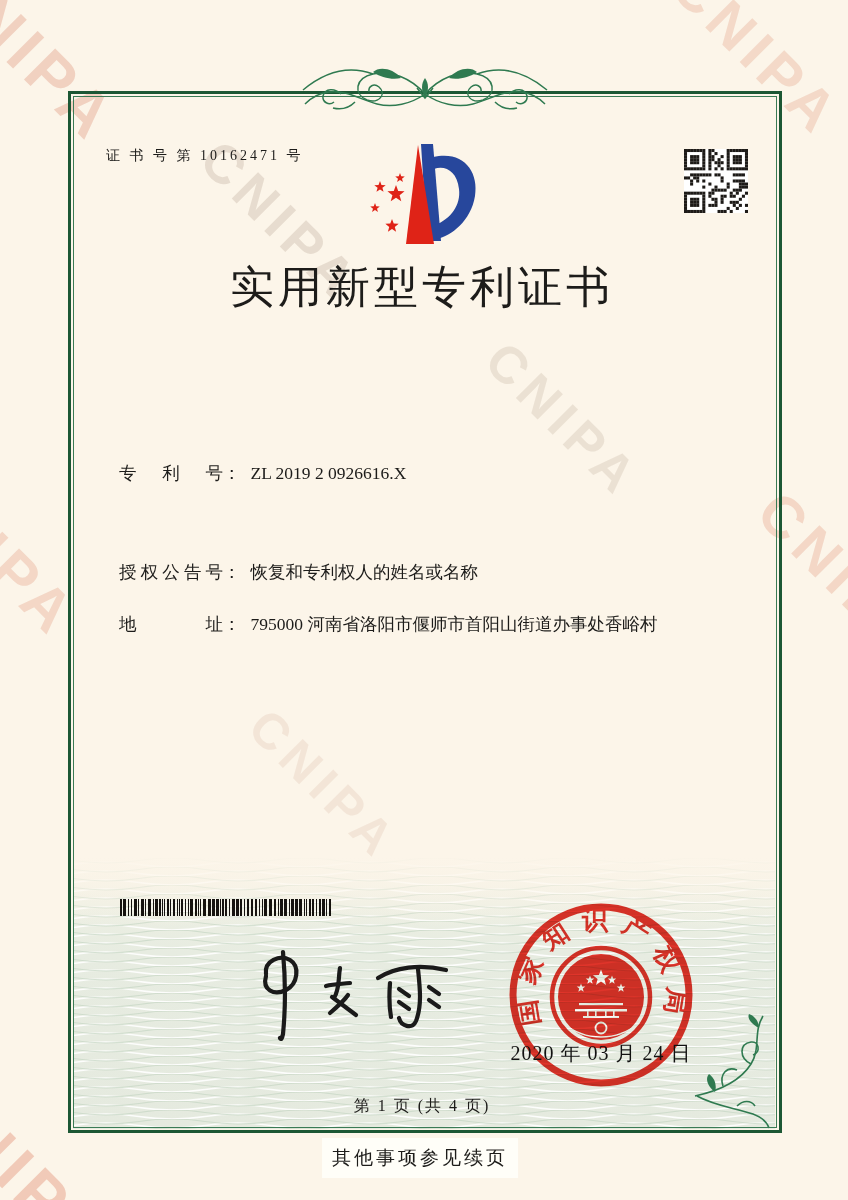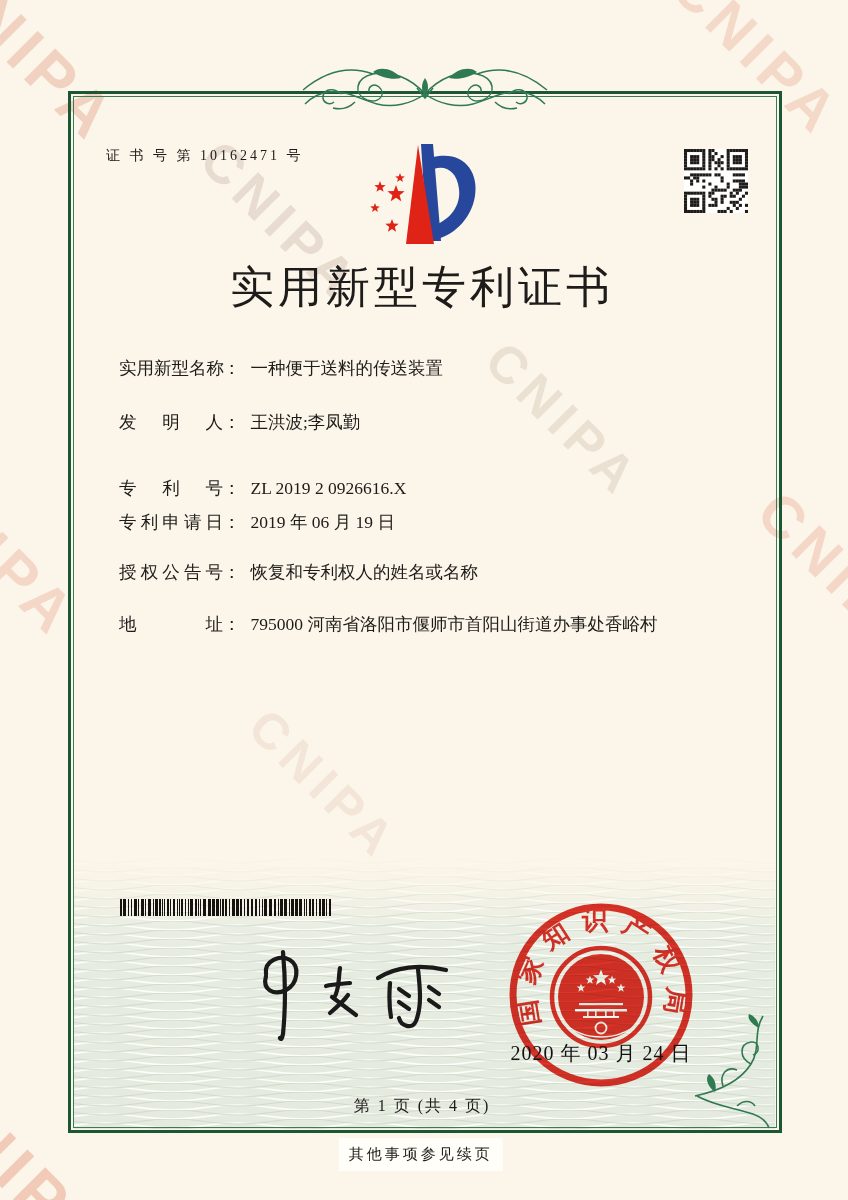--- a/index.html
+++ b/index.html
@@ -65,21 +65,21 @@
   .officer div{margin-bottom:12px;}
   .signature{position:absolute;left:250px;top:944px;z-index:3;}
   .seal{position:absolute;left:503px;top:897px;z-index:4;mix-blend-mode:multiply;opacity:.94;}
   .seal-date{position:absolute;left:501px;top:1040px;width:200px;text-align:center;
       font-size:20px;letter-spacing:1px;color:#111;z-index:5;}
   .page-info{position:absolute;left:68px;top:1096px;width:708px;text-align:center;
       font-size:16px;letter-spacing:2px;z-index:3;}
   .corner-orn{position:absolute;left:691px;top:1014px;z-index:3;}
   .top-orn{position:absolute;left:299px;top:62px;z-index:3;}
   .cont-note{position:absolute;left:50%;top:1138px;transform:translateX(-52%);
-      background:#fffef8;padding:7px 10px;font-size:15px;letter-spacing:3px;z-index:3;text-align:right;}
+      background:#fffef8;padding:7px 10px;font-size:19px;letter-spacing:3px;z-index:3;text-align:right;}
 </style>
 </head>
 <body>
 
 <div class="page">
 
   <span class="wm wm1">CNIPA</span>
   <span class="wm wm2">CNIPA</span>
   <span class="wm wm3">CNIPA</span>
   <span class="wm wm4">CNIPA</span>
@@ -329,31 +329,22 @@
     <polygon points="63,4 79,103 51,103" fill="var(--logo-red)"></polygon>
     <path fill="var(--logo-red)" d="M45.00 32.00L46.23 35.30L49.76 35.45L47.00 37.65L47.94 41.05L45.00 39.10L42.06 41.05L43.00 37.65L40.24 35.45L43.77 35.30Z"></path>
     <path fill="var(--logo-red)" d="M41.00 44.00L43.22 49.94L49.56 50.22L44.59 54.17L46.29 60.28L41.00 56.78L35.71 60.28L37.41 54.17L32.44 50.22L38.78 49.94Z"></path>
     <path fill="var(--logo-red)" d="M25.00 40.00L26.48 43.96L30.71 44.15L27.40 46.78L28.53 50.85L25.00 48.52L21.47 50.85L22.60 46.78L19.29 44.15L23.52 43.96Z"></path>
     <path fill="var(--logo-red)" d="M20.00 62.00L21.23 65.30L24.76 65.45L22.00 67.65L22.94 71.05L20.00 69.10L17.06 71.05L18.00 67.65L15.24 65.45L18.77 65.30Z"></path>
     <path fill="var(--logo-red)" d="M37.00 78.00L38.73 82.62L43.66 82.84L39.80 85.91L41.11 90.66L37.00 87.94L32.89 90.66L34.20 85.91L30.34 82.84L35.27 82.62Z"></path>
   </svg>
 
   <div class="title">实用新型专利证书</div>
 
-  <div class="frow" style="top:356px">
-    <span class="flabel">实用新型名称</span><span class="colon">：</span><span class="fval">一种便于送料的传送装置</span>
-  </div>
-  <div class="frow" style="top:410px">
-    <span class="flabel">发明人</span><span class="colon">：</span><span class="fval">王洪波;李凤勤</span>
-  </div>
-  <div class="frow" style="top:476px">
+  <div class="frow" style="top:461px">
     <span class="flabel">专利号</span><span class="colon">：</span><span class="fval">ZL 2019 2 0926616.X</span>
-  </div>
-  <div class="frow" style="top:510px">
-    <span class="flabel">专利申请日</span><span class="colon">：</span><span class="fval">2019 年 06 月 19 日</span>
   </div>
   <div class="frow" style="top:560px">
     <span class="flabel">授权公告号</span><span class="colon">：</span><span class="fval">恢复和专利权人的姓名或名称</span>
   </div>
   <div class="frow" style="top:612px">
     <span class="flabel">地址</span><span class="colon">：</span><span class="fval">795000 河南省洛阳市偃师市首阳山街道办事处香峪村</span>
   </div>
 
 
   <div class="barcode" id="barcode"><i style="width:2px;margin-right:1px"></i><i style="width:3px;margin-right:2px"></i><i style="width:1px;margin-right:2px"></i><i style="width:1px;margin-right:2px"></i><i style="width:3px;margin-right:1px"></i><i style="width:1px;margin-right:2px"></i><i style="width:3px;margin-right:1px"></i><i style="width:1px;margin-right:2px"></i><i style="width:3px;margin-right:2px"></i><i style="width:1px;margin-right:1px"></i><i style="width:3px;margin-right:1px"></i><i style="width:2px;margin-right:1px"></i><i style="width:1px;margin-right:1px"></i><i style="width:1px;margin-right:2px"></i><i style="width:2px;margin-right:1px"></i><i style="width:1px;margin-right:2px"></i><i style="width:2px;margin-right:2px"></i><i style="width:1px;margin-right:1px"></i><i style="width:1px;margin-right:1px"></i><i style="width:2px;margin-right:2px"></i><i style="width:1px;margin-right:2px"></i><i style="width:1px;margin-right:1px"></i><i style="width:3px;margin-right:2px"></i><i style="width:2px;margin-right:1px"></i><i style="width:1px;margin-right:1px"></i><i style="width:1px;margin-right:2px"></i><i style="width:3px;margin-right:2px"></i><i style="width:3px;margin-right:1px"></i><i style="width:3px;margin-right:1px"></i><i style="width:3px;margin-right:1px"></i><i style="width:1px;margin-right:1px"></i><i style="width:2px;margin-right:1px"></i><i style="width:2px;margin-right:2px"></i><i style="width:1px;margin-right:2px"></i><i style="width:3px;margin-right:1px"></i><i style="width:3px;margin-right:1px"></i><i style="width:2px;margin-right:2px"></i><i style="width:1px;margin-right:2px"></i><i style="width:2px;margin-right:2px"></i><i style="width:2px;margin-right:2px"></i><i style="width:2px;margin-right:2px"></i><i style="width:1px;margin-right:2px"></i><i style="width:1px;margin-right:1px"></i><i style="width:3px;margin-right:2px"></i><i style="width:3px;margin-right:2px"></i><i style="width:2px;margin-right:2px"></i><i style="width:1px;margin-right:1px"></i><i style="width:3px;margin-right:1px"></i><i style="width:3px;margin-right:2px"></i><i style="width:1px;margin-right:1px"></i><i style="width:3px;margin-right:1px"></i><i style="width:3px;margin-right:1px"></i><i style="width:3px;margin-right:2px"></i><i style="width:1px;margin-right:1px"></i><i style="width:1px;margin-right:2px"></i><i style="width:2px;margin-right:1px"></i><i style="width:2px;margin-right:2px"></i><i style="width:1px;margin-right:2px"></i><i style="width:2px;margin-right:1px"></i><i style="width:3px;margin-right:1px"></i><i style="width:1px;margin-right:2px"></i><i style="width:2px;margin-right:2px"></i></div>

